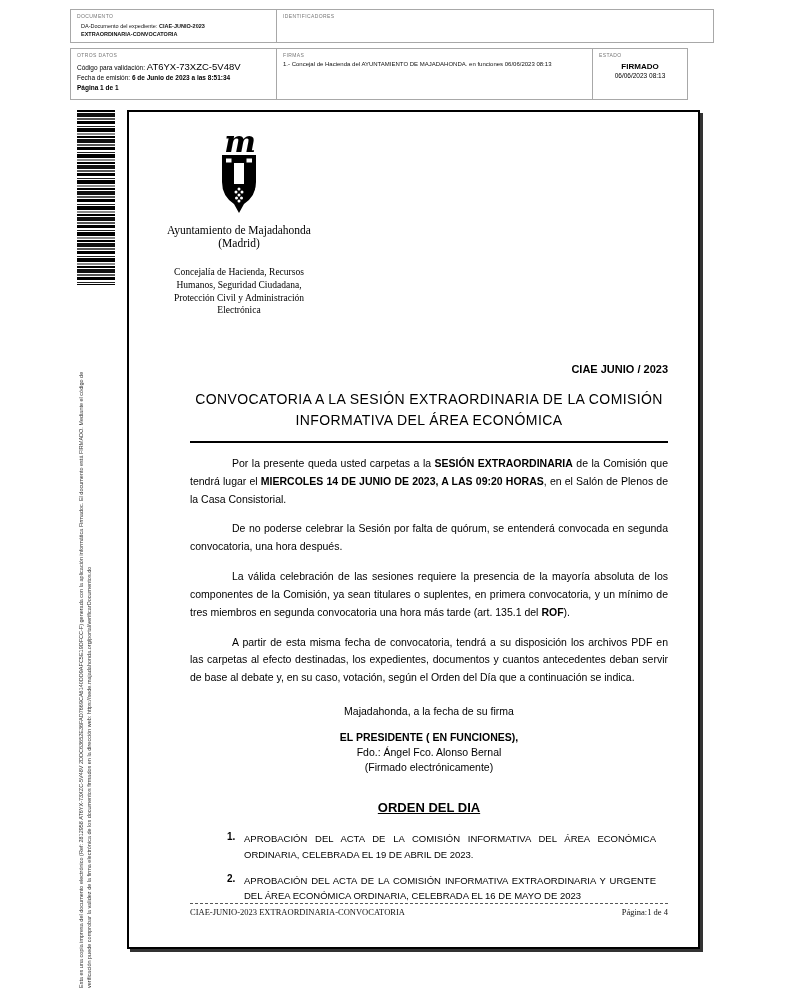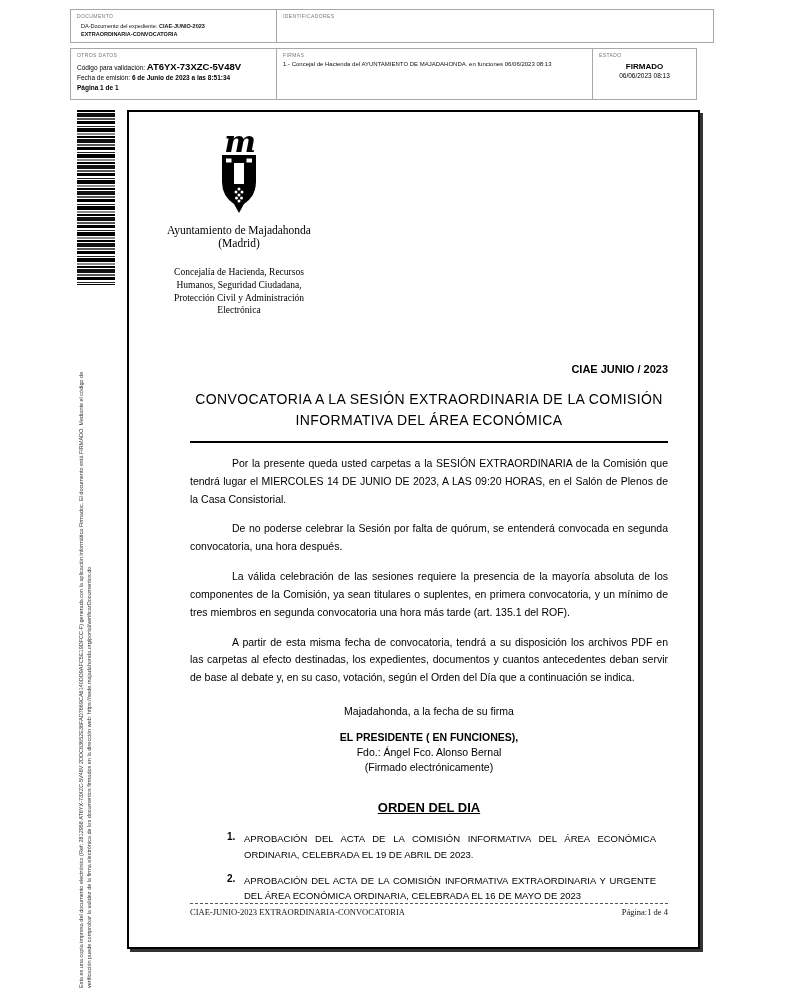--- a/index.html
+++ b/index.html
@@ -10,21 +10,21 @@
   
   .meta-row { position:absolute; left:70px; width:645px; display:flex; }
   .meta-row.r1 { top:9px; height:34px; }
   .meta-row.r2 { top:48px; height:52px; }
   .meta-box { border:1px solid #a8a8a8; background:#fff; padding:3px 6px; overflow:hidden; }
   .meta-box + .meta-box { margin-left:-1px; }
   .box-label { font-size:5px; color:#777; letter-spacing:.4px; }
   .doc-line { font-size:5.5px; margin:3px 0 0 4px; line-height:1.5; color:#111; width:170px; }
   .doc-line b { font-weight:bold; }
   .otros-line { font-size:6.5px; margin-top:2.5px; color:#000; }
-  .otros-line .big { font-size:9.5px; font-weight:bold; }
+  .otros-line .big { font-size:9.5px; font-weight:normal; }
   .otros-line b { font-weight:bold; }
   .firmas-line { font-size:6px; margin-top:3px; color:#111; }
   .estado-wrap { text-align:center; margin-top:4px; }
   .estado-status { font-size:8px; font-weight:bold; }
   .estado-date { font-size:6.5px; margin-top:1px; }
 
   
   .barcode { position:absolute; left:77px; top:110px; width:38px; height:175px;
     background:repeating-linear-gradient(to bottom,
       #000 0 2px, #fff 2px 3px, #111 3px 7px, #fff 7px 8px,
@@ -49,21 +49,21 @@
   .org-loc  { font-size:11.5px; margin-top:1px; }
   .org-dept { font-size:9.5px; margin-top:17px; line-height:1.35; }
 
   .ref-line { margin:46px 30px 0 0; text-align:right; font-weight:bold; font-size:11px; }
 
   .doc-title { margin:14px 30px 0 61px; text-align:center; font-size:14px;
     letter-spacing:.4px; line-height:1.45; border-bottom:2px solid #000; padding-bottom:11px; }
 
   .body-paragraphs { margin:0 30px 0 61px; font-size:10.5px; line-height:1.7; text-align:justify; }
   .body-paragraphs p { margin-top:12px; text-indent:42px; }
-  .body-paragraphs b { font-weight:normal; }
+  .body-paragraphs b { font-weight:bold; }
 
   .place-date { margin:18px 30px 0 61px; text-align:center; font-size:10.5px; }
   .signer { margin:13px 30px 0 61px; text-align:center; font-size:10.5px; line-height:1.4; }
   .signer-title { font-weight:bold; }
 
   .agenda-title { margin:26px 30px 0 61px; text-align:center; font-size:13px;
     font-weight:bold; }
   .agenda-title span { text-decoration:underline; }
   .agenda-list { margin:16px 42px 0 98px; }
   .agenda-item { display:flex; margin-top:10px; }
@@ -93,21 +93,21 @@
     <div class="meta-box" style="width:207px;">
       <div class="box-label">OTROS DATOS</div>
       <div class="otros-line"><span>Código para validación: </span><span class="big">AT6YX-73XZC-5V48V</span></div>
       <div class="otros-line"><span>Fecha de emisión: </span><b>6 de Junio de 2023 a las 8:51:34</b></div>
       <div class="otros-line"><b>Página 1 de 1</b></div>
     </div>
     <div class="meta-box" style="width:317px;">
       <div class="box-label">FIRMAS</div>
       <div class="firmas-line">1.- Concejal de Hacienda del AYUNTAMIENTO DE MAJADAHONDA. en funciones 06/06/2023 08:13</div>
     </div>
-    <div class="meta-box" style="width:105px;">
+    <div class="meta-box" style="width:96px;">
       <div class="box-label">ESTADO</div>
       <div class="estado-wrap">
         <div class="estado-status">FIRMADO</div>
         <div class="estado-date">06/06/2023 08:13</div>
       </div>
     </div>
   </div>
 
   <div class="barcode"></div>
 

